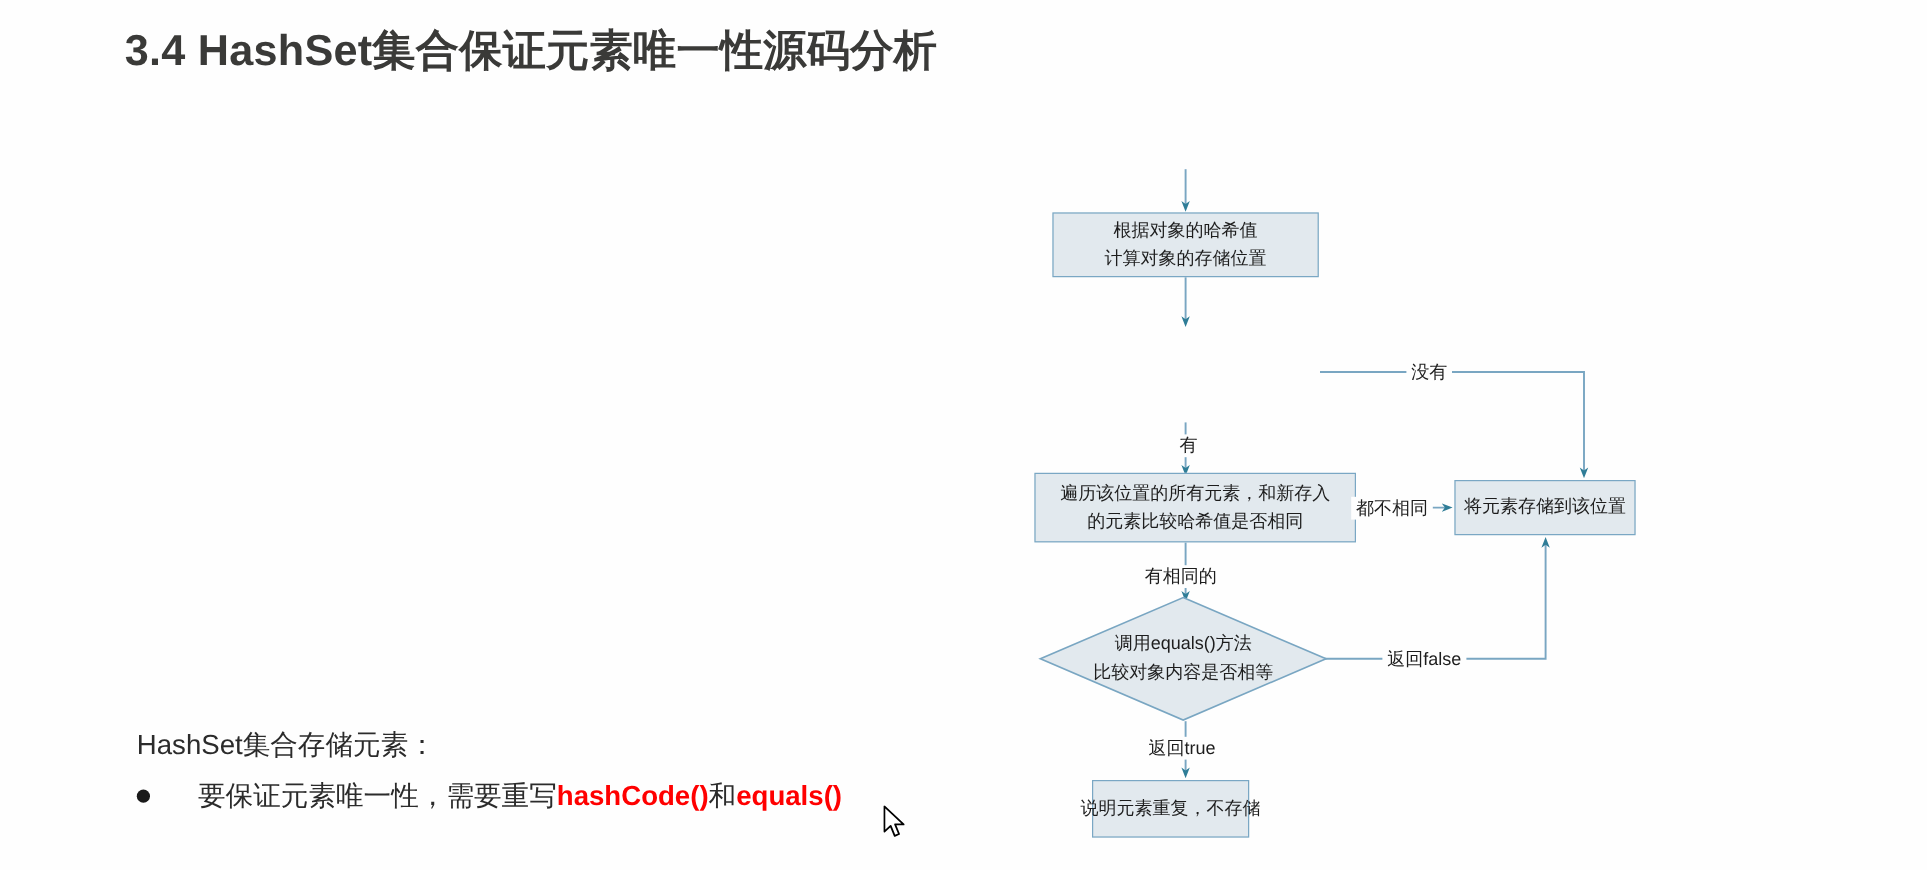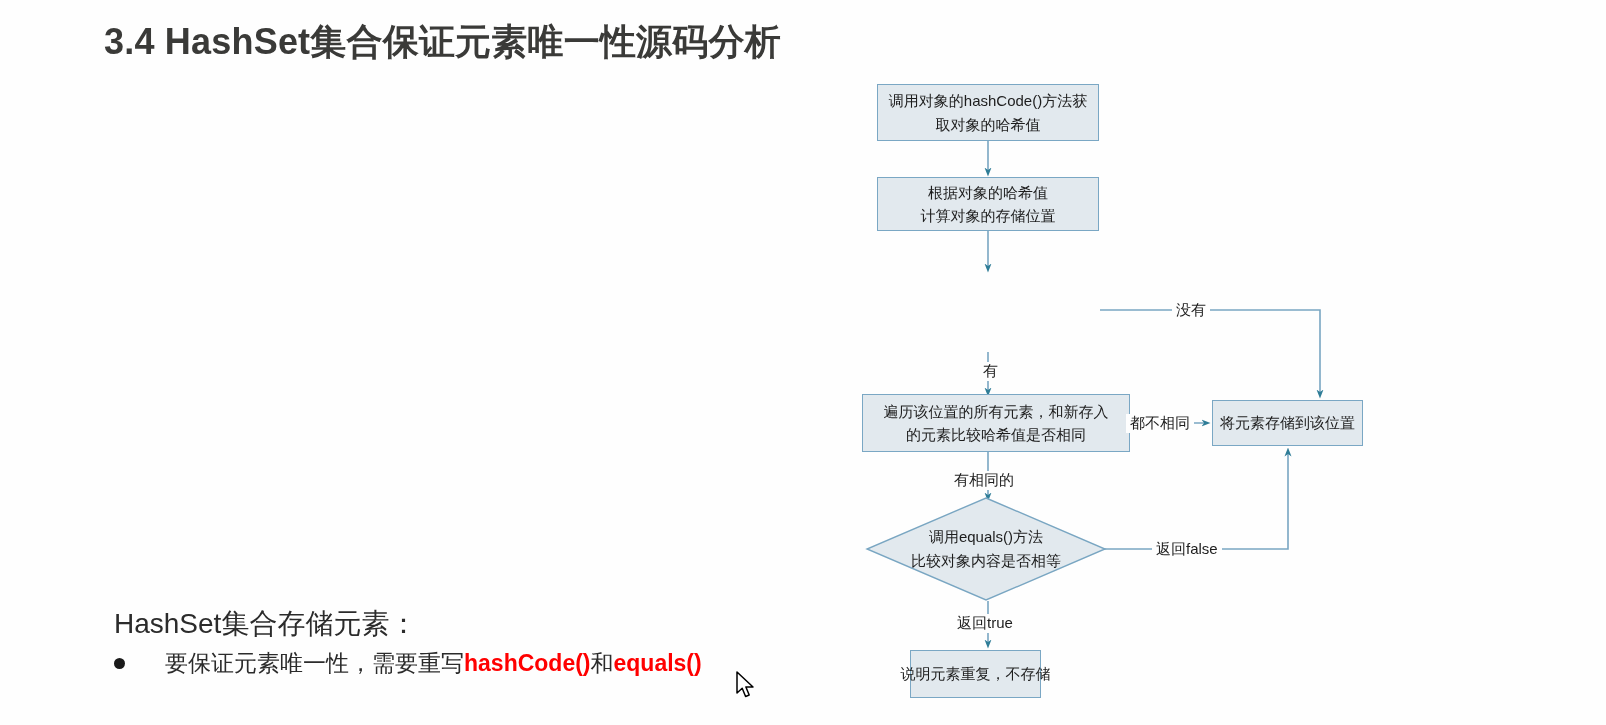--- a/index.html
+++ b/index.html
@@ -40,21 +40,21 @@
     left: 114px;
     top: 98px;
     font-size: 21px;
     color: #2b2b2b;
     white-space: nowrap;
   }
   .store-line {
     position: absolute;
     left: 114px;
     top: 605px;
-    font-size: 28px;
+    font-size: 23px;
     color: #2b2b2b;
     white-space: nowrap;
   }
   .bullet-row {
     position: absolute;
     left: 114px;
     top: 648px;
     display: flex;
     align-items: center;
     white-space: nowrap;
@@ -177,24 +177,20 @@
       <path d="M1113,423 L1206,423" marker-end="url(#ah)"></path>
 
       <path d="M988,452 L988,497" marker-end="url(#ah)"></path>
 
       <path d="M1102,549 L1288,549 L1288,452" marker-end="url(#ah)"></path>
 
       <path d="M988,601 L988,644" marker-end="url(#ah)"></path>
     </g>
   </svg>
 
-  <div class="node" style="left:877px; top:84px; width:222px; height:57px;">
-    <span class="ln">调用对象的hashCode()方法获</span>
-    <span class="ln">取对象的哈希值</span>
-  </div>
 
   <div class="node" style="left:877px; top:177px; width:222px; height:54px;">
     <span class="ln">根据对象的哈希值</span>
     <span class="ln">计算对象的存储位置</span>
   </div>
 
 
   <div class="node" style="left:862px; top:394px; width:268px; height:58px;">
     <span class="ln">遍历该位置的所有元素，和新存入</span>
     <span class="ln">的元素比较哈希值是否相同</span>

